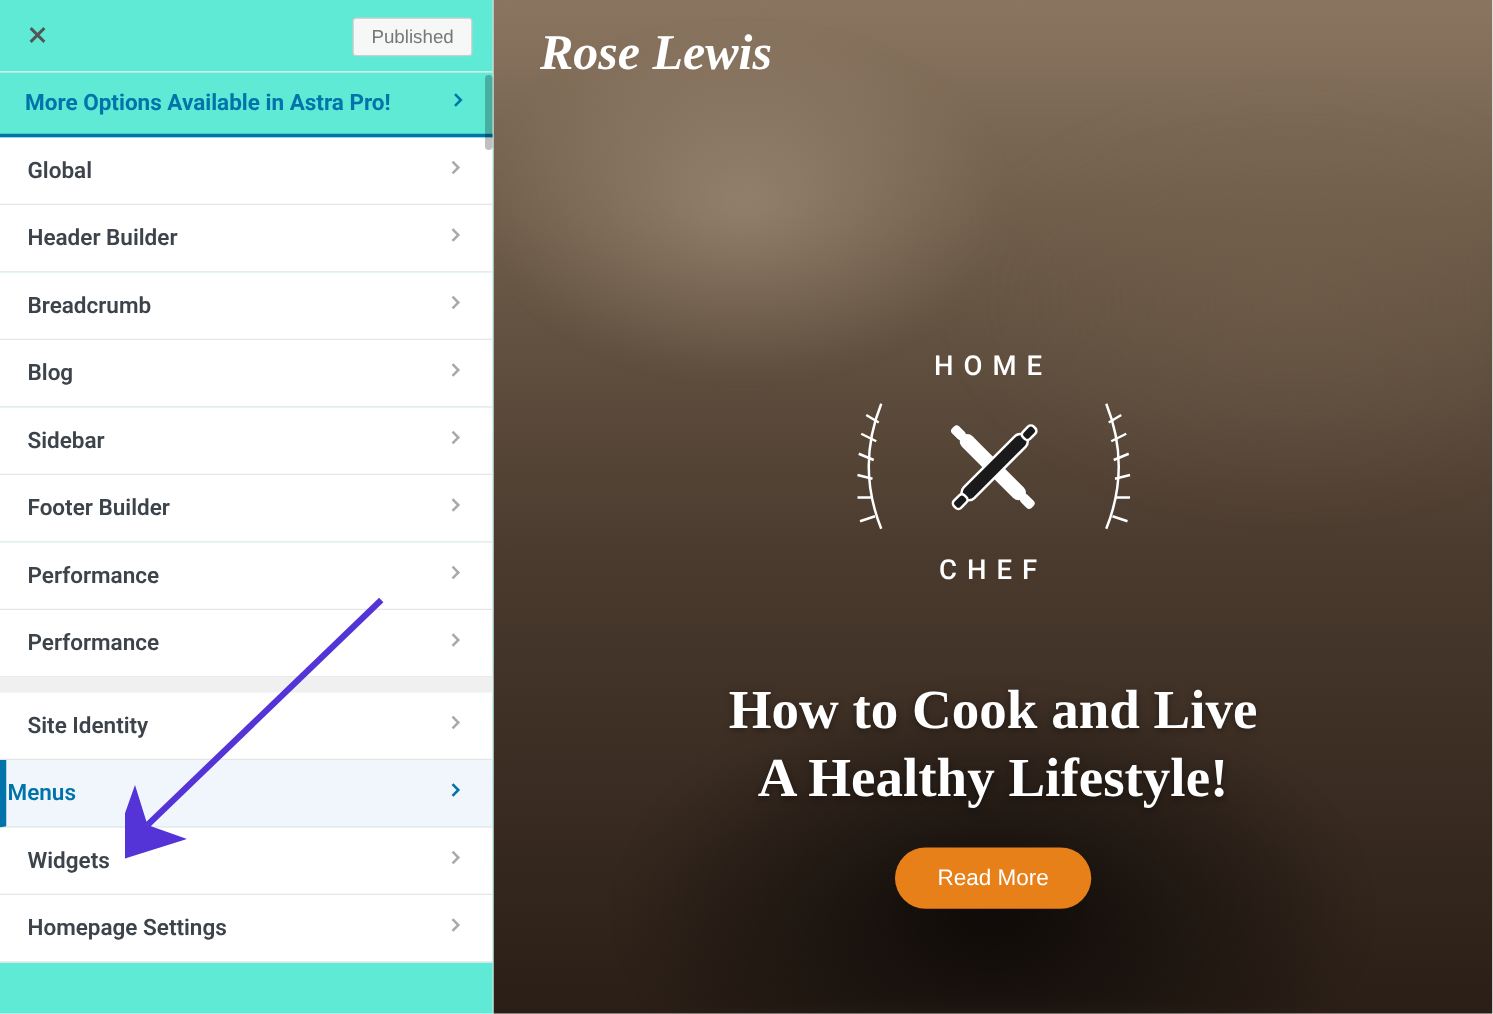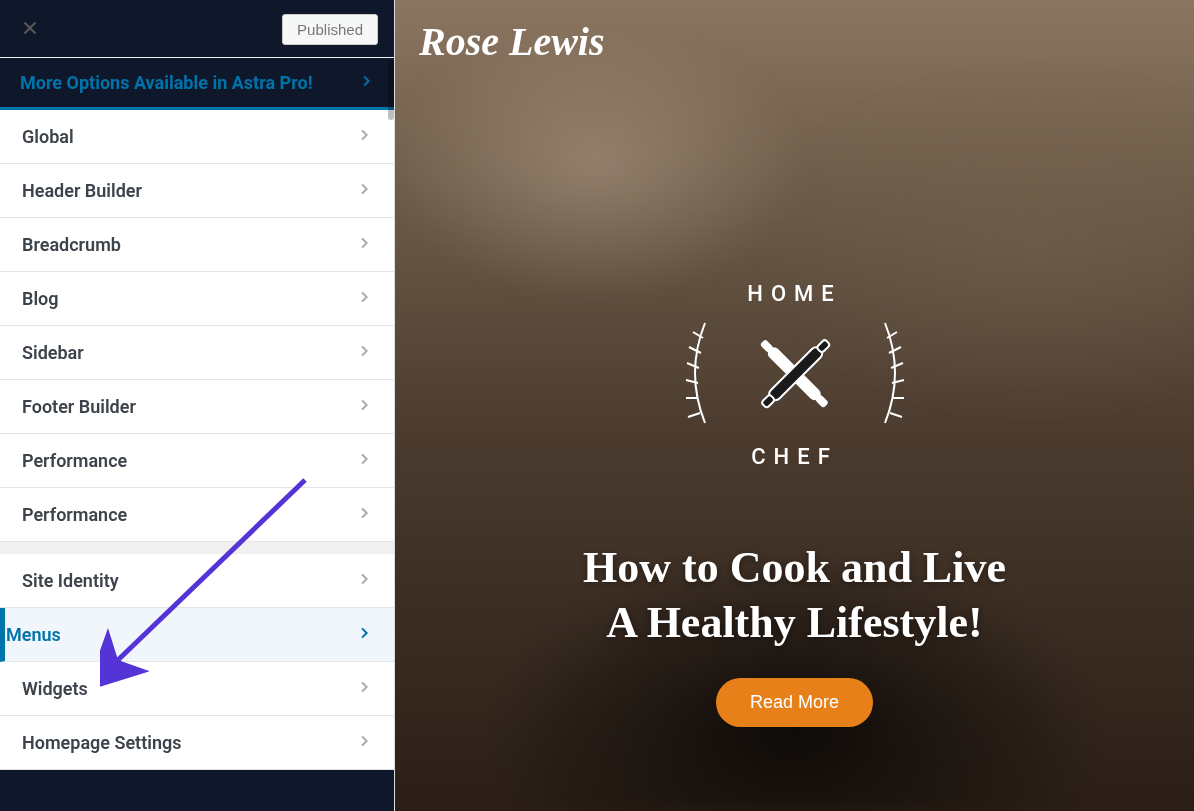--- a/index.html
+++ b/index.html
@@ -5,21 +5,21 @@
     * { margin: 0; padding: 0; box-sizing: border-box; }
     body {
       font-family: -apple-system, BlinkMacSystemFont, "Segoe UI", Roboto, sans-serif;
       width: 1194px;
       height: 811px;
       display: flex;
       overflow: hidden;
     }
     .sidebar {
       width: 395px;
-      background: #0f172a;
+      background: #5eead4;
       border-right: 1px solid #ddd;
       display: flex;
       flex-direction: column;
       position: relative;
     }
     .sidebar-scroll {
       position: absolute;
       right: 0;
       top: 60px;
       width: 6px;
@@ -112,21 +112,21 @@
       inset: 0;
       background:
         radial-gradient(ellipse 300px 200px at 25% 20%, rgba(180,160,140,0.5), transparent 70%),
         radial-gradient(ellipse 400px 250px at 80% 30%, rgba(120,100,80,0.4), transparent 70%),
         radial-gradient(ellipse 500px 300px at 50% 90%, rgba(0,0,0,0.7), transparent 60%);
       filter: blur(8px);
     }
     .site-brand {
       position: absolute;
       top: 18px;
-      left: 24px;
+      left: 37px;
       color: #fff;
       font-family: "Brush Script MT", cursive;
       font-size: 40px;
       font-weight: 700;
       font-style: italic;
       z-index: 2;
     }
     .badge {
       position: relative;
       margin-top: 265px;

